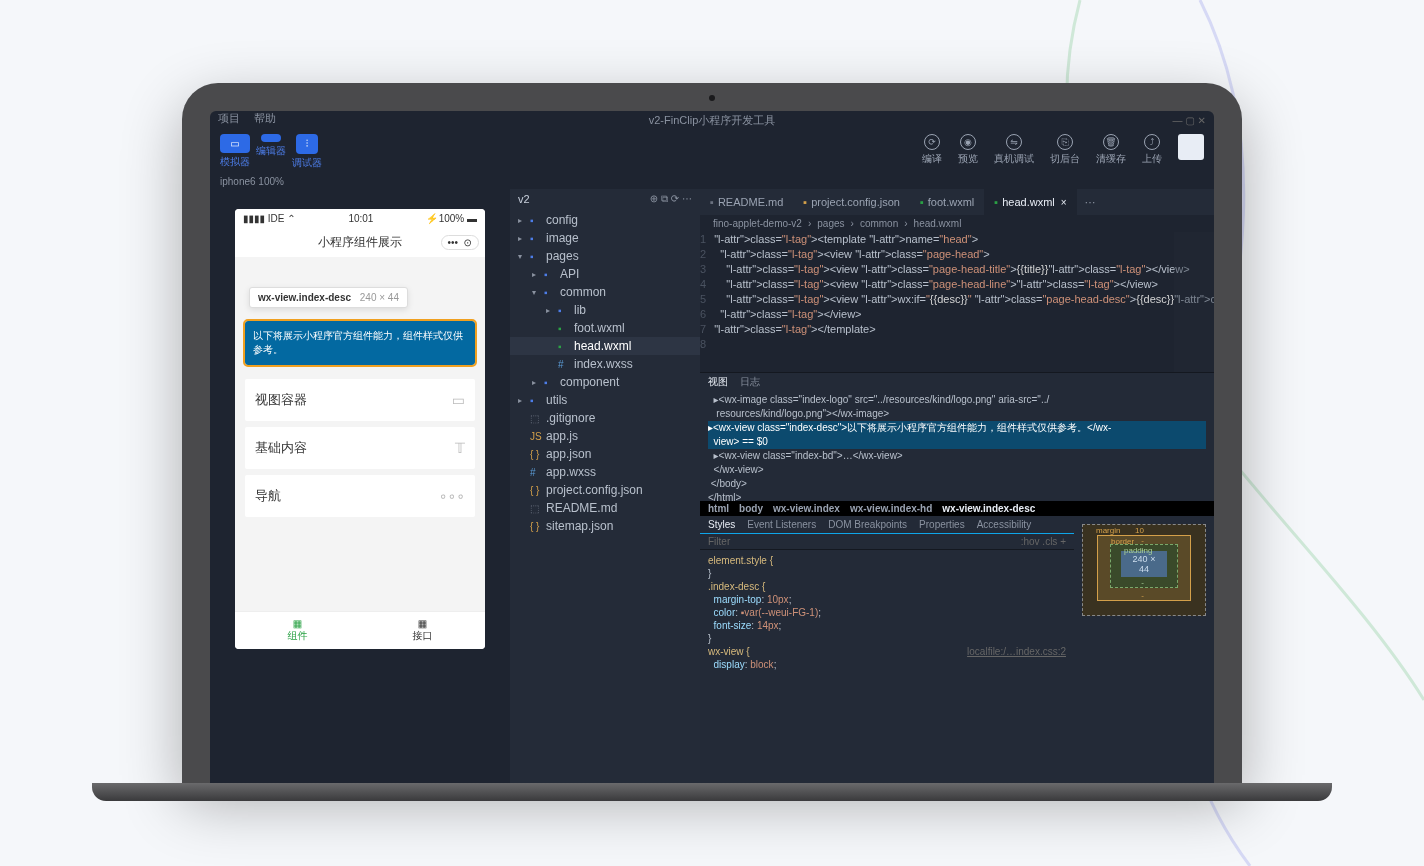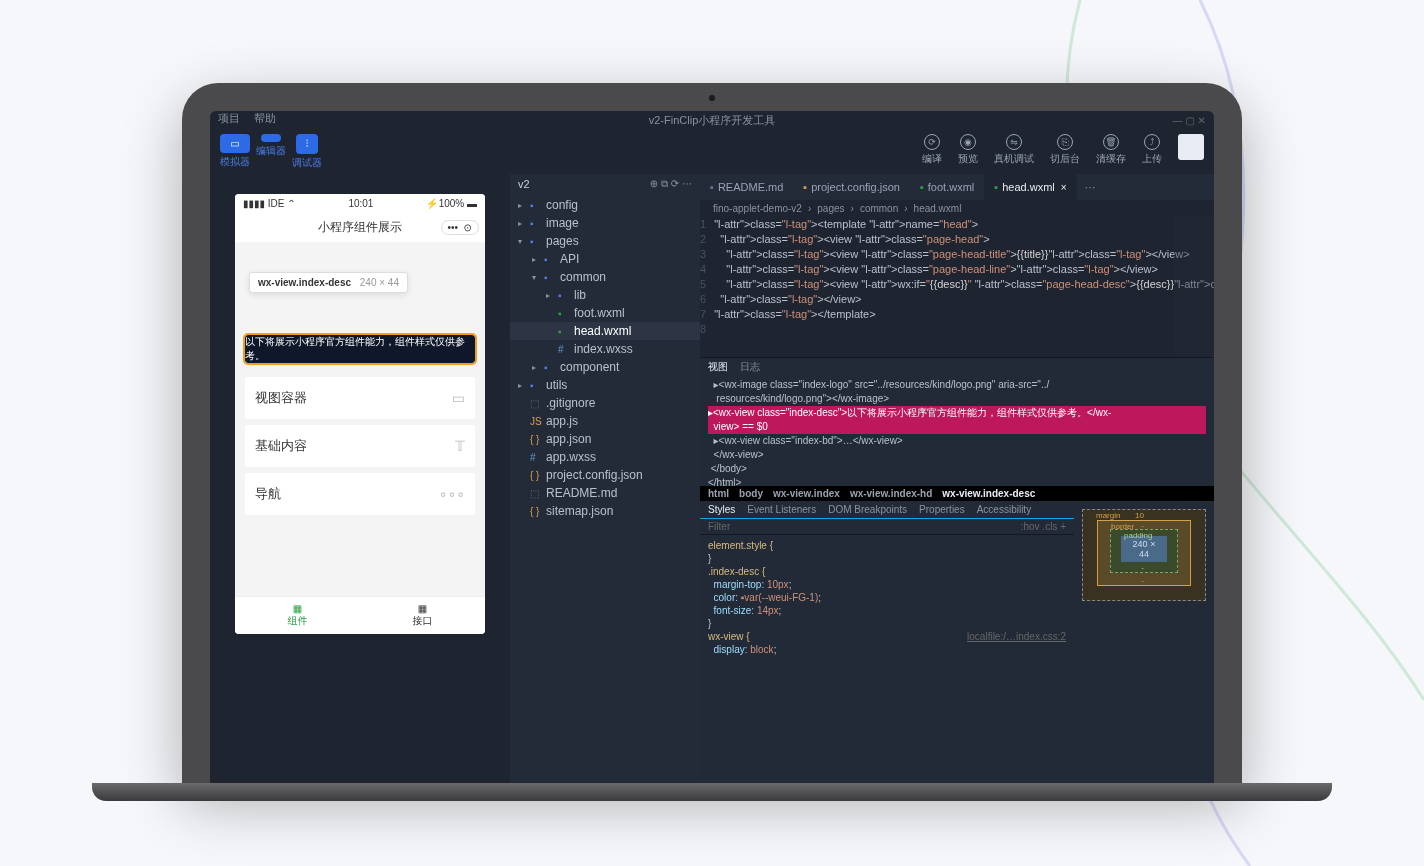--- a/index.html
+++ b/index.html
@@ -24,21 +24,21 @@
 .main { flex: 1; display: flex; min-height: 0; }
 .sim-pane { width: 300px; background: #1e2430; display: flex; align-items: flex-start; justify-content: center; padding-top: 20px; }
 .phone { width: 250px; height: 440px; background: #f4f4f4; border-radius: 4px; overflow: hidden; display: flex; flex-direction: column; color: #333; }
 .ph-status { display: flex; justify-content: space-between; padding: 4px 8px; font-size: 10px; background: #fff; }
 .ph-nav { display: flex; align-items: center; justify-content: center; position: relative; background: #fff; padding: 6px; font-size: 12px; font-weight: 500; }
 .ph-nav-r { position: absolute; right: 6px; display: flex; gap: 4px; border: 1px solid #ddd; border-radius: 12px; padding: 1px 6px; font-size: 10px; }
 .ph-body { flex: 1; padding: 10px; overflow: hidden; position: relative; }
 .tooltip { position: absolute; top: 30px; left: 14px; background: #fff; border: 1px solid #ddd; border-radius: 3px; padding: 4px 8px; font-size: 10px; box-shadow: 0 2px 6px rgba(0,0,0,.1); z-index: 2; }
 .tooltip b { color: #333; font-weight: 600; }
 .tooltip span { color: #999; margin-left: 6px; }
-.hl-box { background: #0f172a; color: #fff; font-size: 10px; padding: 0; border-radius: 3px; margin-top: 83px; line-height: 1.4; outline: 2px solid #f0a020; }
+.hl-box { background: #0369a1; color: #fff; font-size: 10px; padding: 8px; border-radius: 3px; margin-top: 54px; line-height: 1.4; outline: 2px solid #f0a020; }
 .comp-list { margin-top: 14px; display: flex; flex-direction: column; gap: 6px; }
 .comp-item { background: #fff; padding: 12px 10px; display: flex; justify-content: space-between; align-items: center; font-size: 13px; border-radius: 2px; }
 .comp-ic { color: #bbb; font-size: 14px; }
 .ph-tab { display: flex; background: #fff; border-top: 1px solid #eee; }
 .ph-tab-i { flex: 1; text-align: center; padding: 6px; font-size: 10px; }
 .ph-tab-i.act { color: #2ba245; }
 .explorer { width: 190px; background: #242b38; display: flex; flex-direction: column; }
 .exp-hd { display: flex; align-items: center; justify-content: space-between; padding: 4px 8px; font-size: 11px; color: #c8d0dc; }
 .exp-hd-ic { display: flex; gap: 6px; color: #8a92a0; font-size: 10px; }
 .tree { flex: 1; overflow: auto; padding: 2px 0; }
@@ -65,21 +65,21 @@
 .gutter { width: 28px; text-align: right; color: #4a5260; padding-right: 8px; }
 .gutter div { height: 15px; line-height: 15px; }
 .lines { flex: 1; }
 .lines div { height: 15px; line-height: 15px; white-space: pre; } .l-str { color: #ce9178; } .l-txt { color: #d4d4d4; }
 .minimap { position: absolute; right: 0; top: 0; width: 40px; height: 100%; background: #242b38; opacity: .4; }
 .devtools { flex: 1; display: flex; flex-direction: column; background: #232a37; border-top: 1px solid #141820; min-height: 0; }
 .dt-tabs { display: flex; padding: 2px 8px; gap: 12px; font-size: 10px; color: #8a92a0; }
 .dt-tabs .act { color: #e8edf5; }
 .dom { flex: 0 0 110px; font-family: Menlo, Consolas, monospace; font-size: 10px; padding: 2px 8px; overflow: hidden; }
 .dom div { line-height: 14px; white-space: pre; }
-.dom .hl { background: #be185d; color: #fff; }
+.dom .hl { background: #0c4a6e; color: #fff; }
 .dom-crumb { background: #000000; padding: 2px 8px; font-size: 10px; color: #9aa3b2; display: flex; gap: 10px; font-weight: bold; }
 .dom-crumb .act { color: #e8edf5; }
 .styles-row { flex: 1; display: flex; min-height: 0; }
 .styles { flex: 1; display: flex; flex-direction: column; }
 .st-tabs { display: flex; gap: 12px; padding: 3px 8px; font-size: 10px; color: #8a92a0; border-bottom: 1px solid #0ea5e9; }
 .st-tabs .act { color: #e8edf5; }
 .st-filter { display: flex; justify-content: space-between; padding: 2px 8px; font-size: 10px; color: #666; border-bottom: 1px solid #141820; }
 .st-body { flex: 1; font-family: Menlo, Consolas, monospace; font-size: 10px; padding: 4px 8px; overflow: hidden; }
 .st-body div { line-height: 13px; white-space: pre; }
 .st-sel { color: #d7ba7d; } .st-prop { color: #9cdcfe; } .st-val { color: #ce9178; } .st-src { float: right; color: #666; text-decoration: underline; }
@@ -150,20 +150,21 @@
       <div class="ic">🗑</div>
             <div>清缓存</div>
           </div>
           <div class="tb-btn">
       <div class="ic">⤴</div>
             <div>上传</div>
           </div>
           <div class="avatar"></div>
         </div>
     </div>
+    <div class="dev-label">iphone6 100%</div>
 
     <div class="main">
 
       <div class="sim-pane">
         <div class="phone">
           <div class="ph-status">
             <span>▮▮▮▮ IDE ⌃</span>
             <span>10:01</span>
             <span>⚡100% ▬</span>
           </div>

